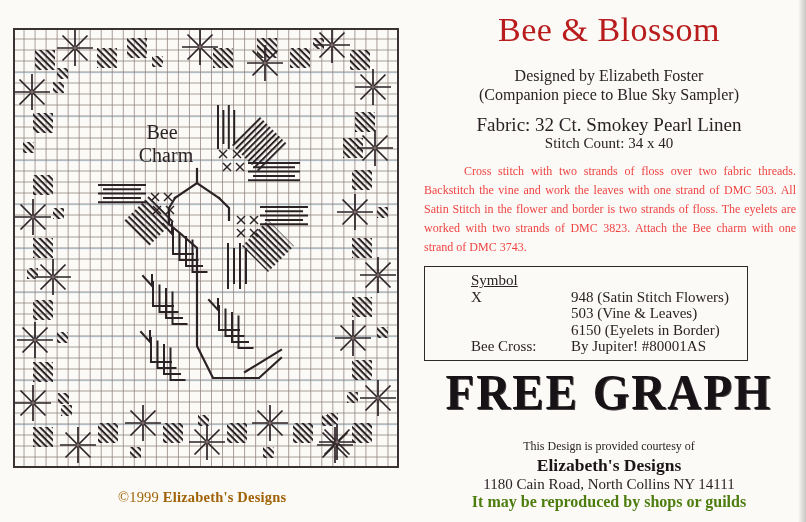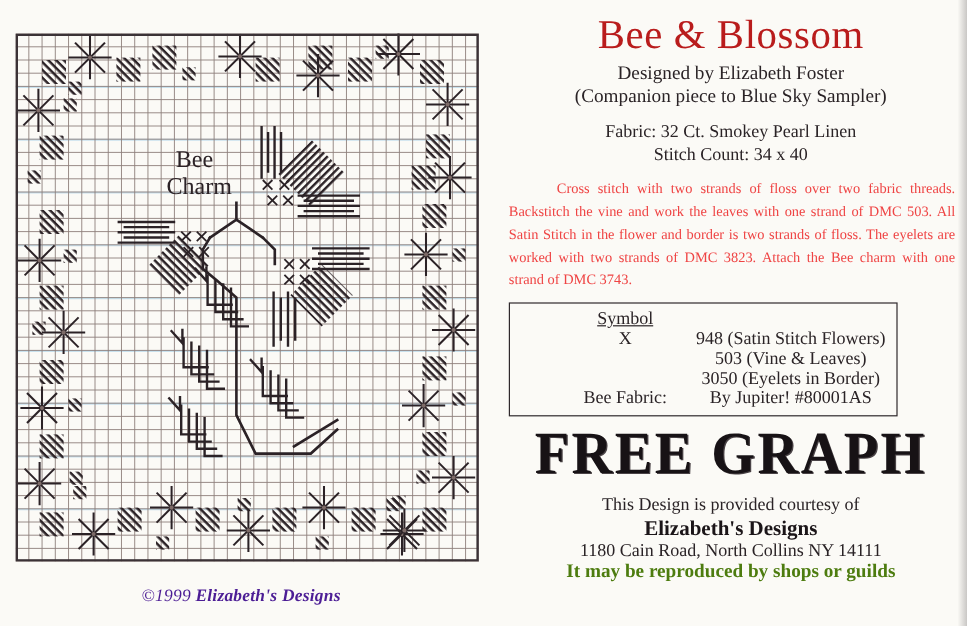--- a/index.html
+++ b/index.html
@@ -10,52 +10,52 @@
     color:#2a2326;
   }
   .page{position:relative;width:806px;height:522px;}
 
   
   .chart-panel{position:absolute;left:13px;top:28px;width:392px;height:440px;border-radius:31px;}
   .chart-panel svg{display:block;width:386px;height:440px;}
 
   .chart-copyright{
     position:absolute;left:118px;top:489px;width:220px;
-    font-size:14.5px;color:#4c1d95;letter-spacing:.2px;font-style:italic;
+    font-size:14.5px;color:#a16207;letter-spacing:.2px;
   }
   .cc-name{font-weight:bold;}
 
   
   .right-col{position:absolute;left:414px;top:0;width:390px;text-align:center;}
   .title{font-size:34px;line-height:40px;margin-top:10px;letter-spacing:.5px;color:#b91c1c;}
-  .byline{font-size:16px;line-height:19px;margin-top:2px;}
+  .byline{font-size:16px;line-height:19px;margin-top:16px;}
   .companion{font-size:16px;line-height:19px;}
-  .fabric{font-size:15px;line-height:19px;margin-top:11px;}
+  .fabric{font-size:19px;line-height:19px;margin-top:11px;}
   .stitch{font-size:15px;line-height:19px;}
   .instructions{
     text-align:justify;text-indent:40px;
     font-size:12px;line-height:19px;
     margin:9px 8px 0 10px;color:#ef4444;
   }
   .key-box{
     border:1.6px solid #2f292c;
     margin:9px 4px 0 10px;width:324px;box-sizing:border-box;
-    padding:5px 0 5px;text-align:center;font-size:15px;
+    padding:5px 0 5px;text-align:left;font-size:15px;
   }
   .kt-row{display:flex;line-height:16.5px;}
   .kt-c1{width:100px;margin-left:46px;}
   .kt-c2{flex:1;}
   .kt-head .kt-c1 span,.kt-head .kt-c2 span{text-decoration:underline;}
   .free-graph{
     font-size:47px;font-weight:bold;letter-spacing:2px;
     margin-top:4px;line-height:54px;color:#171215;
     transform:scaleY(1.06);
     text-shadow:1px 1px 0 #4a4346;
   }
-  .courtesy{font-size:15px;line-height:18px;margin-top:7px;}
+  .courtesy{font-size:12px;line-height:18px;margin-top:18px;}
   .company{font-size:17.5px;line-height:20px;font-weight:bold;color:#1b1518;}
   .address{font-size:15px;line-height:18px;}
   .repro{font-size:16px;line-height:17.5px;font-weight:bold;color:#4d7c0f;}
 
   .scan-edge{
     position:absolute;right:0;top:0;width:8px;height:522px;
     background:linear-gradient(to right, rgba(200,198,196,0), #c8c6c4);
   }
 </style>
 </head>
@@ -464,24 +464,24 @@
           <div class="kt-row">
             <div class="kt-c1">X</div>
             <div class="kt-c2">948 (Satin Stitch Flowers)</div>
           </div>
           <div class="kt-row">
             <div class="kt-c1"></div>
             <div class="kt-c2">503 (Vine &amp; Leaves)</div>
           </div>
           <div class="kt-row">
             <div class="kt-c1"></div>
-            <div class="kt-c2">3050 (Eyelets in Border)</div>
+            <div class="kt-c2">6150 (Eyelets in Border)</div>
           </div>
           <div class="kt-row">
-            <div class="kt-c1">Bee Fabric:</div>
+            <div class="kt-c1">Bee Cross:</div>
             <div class="kt-c2">By Jupiter! #80001AS</div>
           </div>
         </div>
     </div>
 
     <div class="free-graph">FREE GRAPH</div>
     <div class="courtesy">This Design is provided courtesy of</div>
     <div class="company">Elizabeth's Designs</div>
     <div class="address">1180 Cain Road, North Collins NY 14111</div>
     <div class="repro">It may be reproduced by shops or guilds</div>

